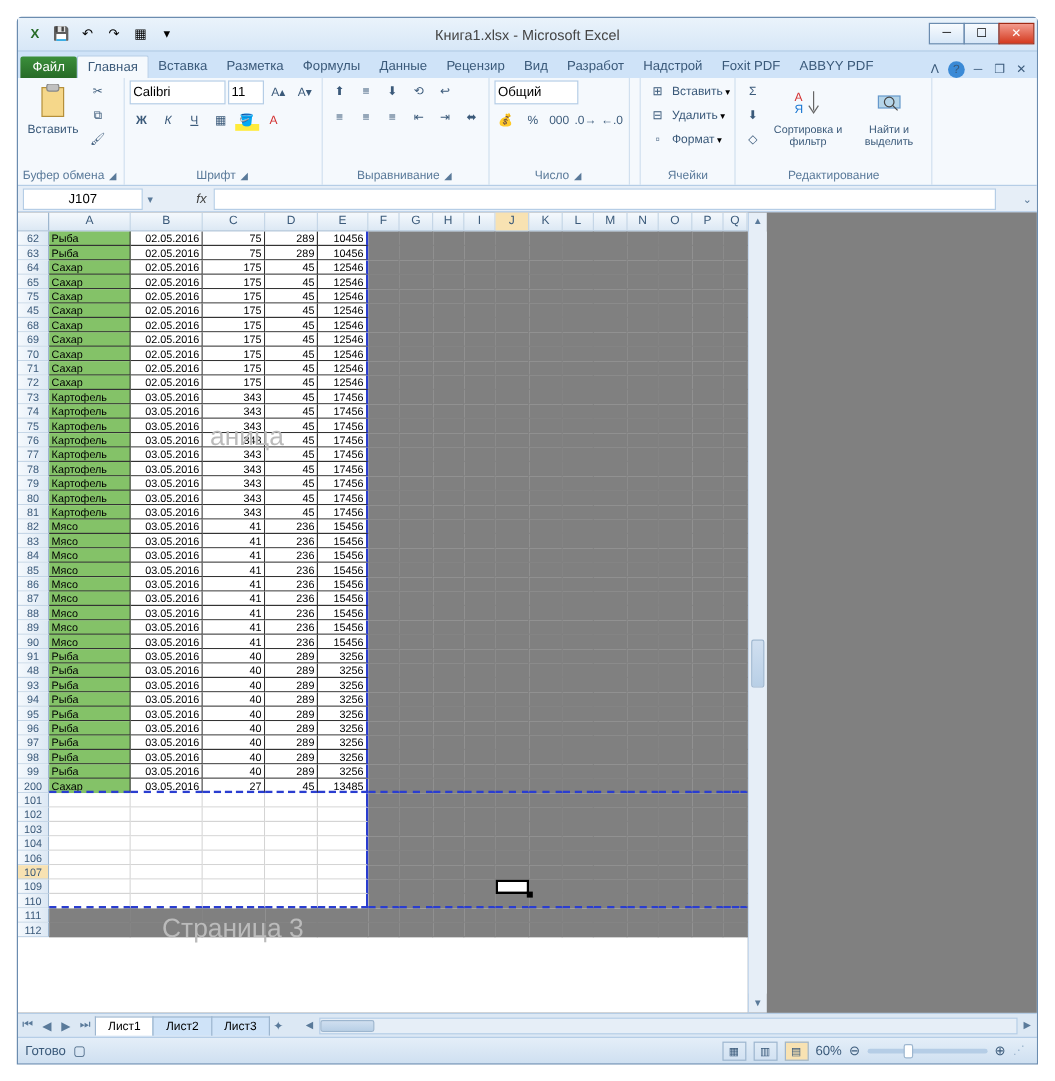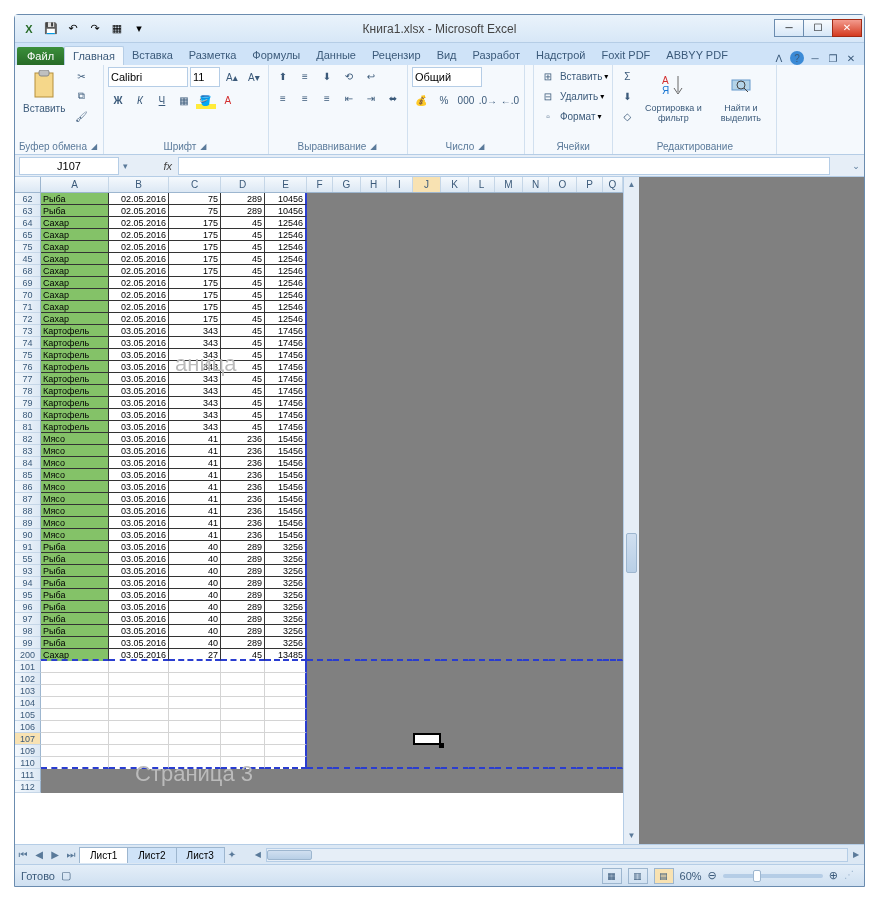--- a/index.html
+++ b/index.html
@@ -898,21 +898,21 @@
             <div class="cell e" style="width:28px;background:#808080;border-color:#808080"></div>
             <div class="cell e" style="width:28px;background:#808080;border-color:#808080"></div>
             <div class="cell e" style="width:26px;background:#808080;border-color:#808080"></div>
             <div class="cell e" style="width:28px;background:#808080;border-color:#808080"></div>
             <div class="cell e" style="width:26px;background:#808080;border-color:#808080"></div>
             <div class="cell e" style="width:28px;background:#808080;border-color:#808080"></div>
             <div class="cell e" style="width:26px;background:#808080;border-color:#808080"></div>
             <div class="cell e" style="width:20px;background:#808080;border-color:#808080"></div>
           </div>
           <div class="row">
-            <div class="rh">55</div>
+            <div class="rh">48</div>
             <div class="cell a" style="width:68px">Рыба</div>
             <div class="cell d" style="width:60px">03.05.2016</div>
             <div class="cell d" style="width:52px">40</div>
             <div class="cell d" style="width:44px">289</div>
             <div class="cell d page-break-v" style="width:42px">3256</div>
             <div class="cell e" style="width:26px;background:#808080;border-color:#808080"></div>
             <div class="cell e" style="width:28px;background:#808080;border-color:#808080"></div>
             <div class="cell e" style="width:26px;background:#808080;border-color:#808080"></div>
             <div class="cell e" style="width:26px;background:#808080;border-color:#808080"></div>
             <div class="cell e" style="width:28px;background:#808080;border-color:#808080"></div>
@@ -1139,40 +1139,20 @@
             <div class="cell e" style="width:28px;background:#808080;border-color:#808080"></div>
             <div class="cell e" style="width:26px;background:#808080;border-color:#808080"></div>
             <div class="cell e" style="width:28px;background:#808080;border-color:#808080"></div>
             <div class="cell e" style="width:26px;background:#808080;border-color:#808080"></div>
             <div class="cell e" style="width:28px;background:#808080;border-color:#808080"></div>
             <div class="cell e" style="width:26px;background:#808080;border-color:#808080"></div>
             <div class="cell e" style="width:20px;background:#808080;border-color:#808080"></div>
           </div>
           <div class="row">
             <div class="rh">104</div>
-            <div class="cell e" style="width:68px;background:#fff;border-color:#d4d4d4"></div>
-            <div class="cell e" style="width:60px;background:#fff;border-color:#d4d4d4"></div>
-            <div class="cell e" style="width:52px;background:#fff;border-color:#d4d4d4"></div>
-            <div class="cell e" style="width:44px;background:#fff;border-color:#d4d4d4"></div>
-            <div class="cell e page-break-v" style="width:42px;background:#fff;border-color:#d4d4d4"></div>
-            <div class="cell e" style="width:26px;background:#808080;border-color:#808080"></div>
-            <div class="cell e" style="width:28px;background:#808080;border-color:#808080"></div>
-            <div class="cell e" style="width:26px;background:#808080;border-color:#808080"></div>
-            <div class="cell e" style="width:26px;background:#808080;border-color:#808080"></div>
-            <div class="cell e" style="width:28px;background:#808080;border-color:#808080"></div>
-            <div class="cell e" style="width:28px;background:#808080;border-color:#808080"></div>
-            <div class="cell e" style="width:26px;background:#808080;border-color:#808080"></div>
-            <div class="cell e" style="width:28px;background:#808080;border-color:#808080"></div>
-            <div class="cell e" style="width:26px;background:#808080;border-color:#808080"></div>
-            <div class="cell e" style="width:28px;background:#808080;border-color:#808080"></div>
-            <div class="cell e" style="width:26px;background:#808080;border-color:#808080"></div>
-            <div class="cell e" style="width:20px;background:#808080;border-color:#808080"></div>
-          </div>
-          <div class="row">
-            <div class="rh">105</div>
             <div class="cell e" style="width:68px;background:#fff;border-color:#d4d4d4"></div>
             <div class="cell e" style="width:60px;background:#fff;border-color:#d4d4d4"></div>
             <div class="cell e" style="width:52px;background:#fff;border-color:#d4d4d4"></div>
             <div class="cell e" style="width:44px;background:#fff;border-color:#d4d4d4"></div>
             <div class="cell e page-break-v" style="width:42px;background:#fff;border-color:#d4d4d4"></div>
             <div class="cell e" style="width:26px;background:#808080;border-color:#808080"></div>
             <div class="cell e" style="width:28px;background:#808080;border-color:#808080"></div>
             <div class="cell e" style="width:26px;background:#808080;border-color:#808080"></div>
             <div class="cell e" style="width:26px;background:#808080;border-color:#808080"></div>
             <div class="cell e" style="width:28px;background:#808080;border-color:#808080"></div>

